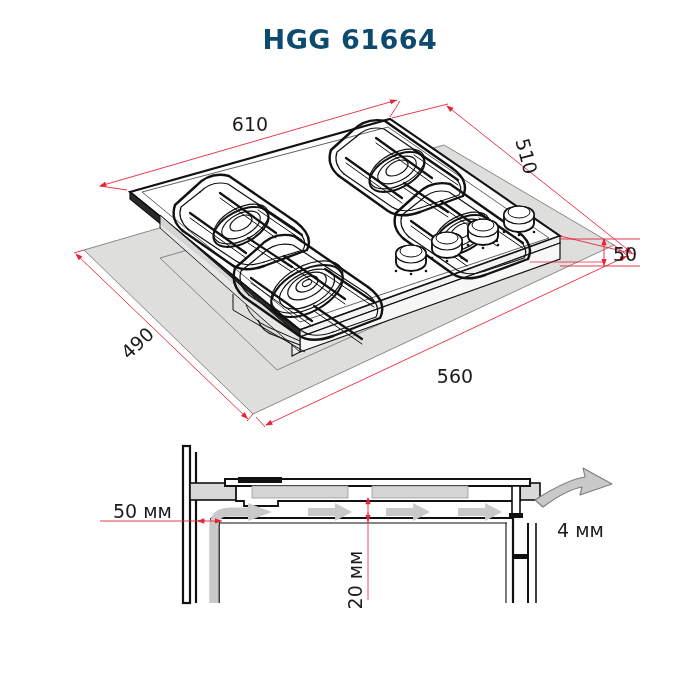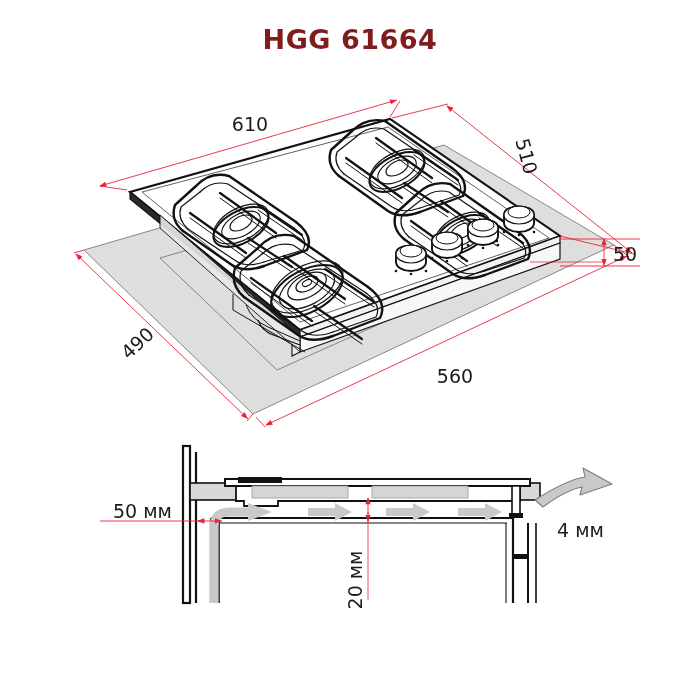--- a/index.html
+++ b/index.html
@@ -21,21 +21,21 @@
     background: #ffffff;
   }
   .title {
     position: absolute;
     top: 24px;
     left: 0;
     width: 700px;
     text-align: center;
     font-size: 27px;
     font-weight: bold;
-    color: #7f1d1d;
+    color: #0c4a6e;
     letter-spacing: 0.5px;
     font-family: "DejaVu Sans", sans-serif;
   }
   svg {
     position: absolute;
     top: 0;
     left: 0;
     display: block;
   }
   text {

